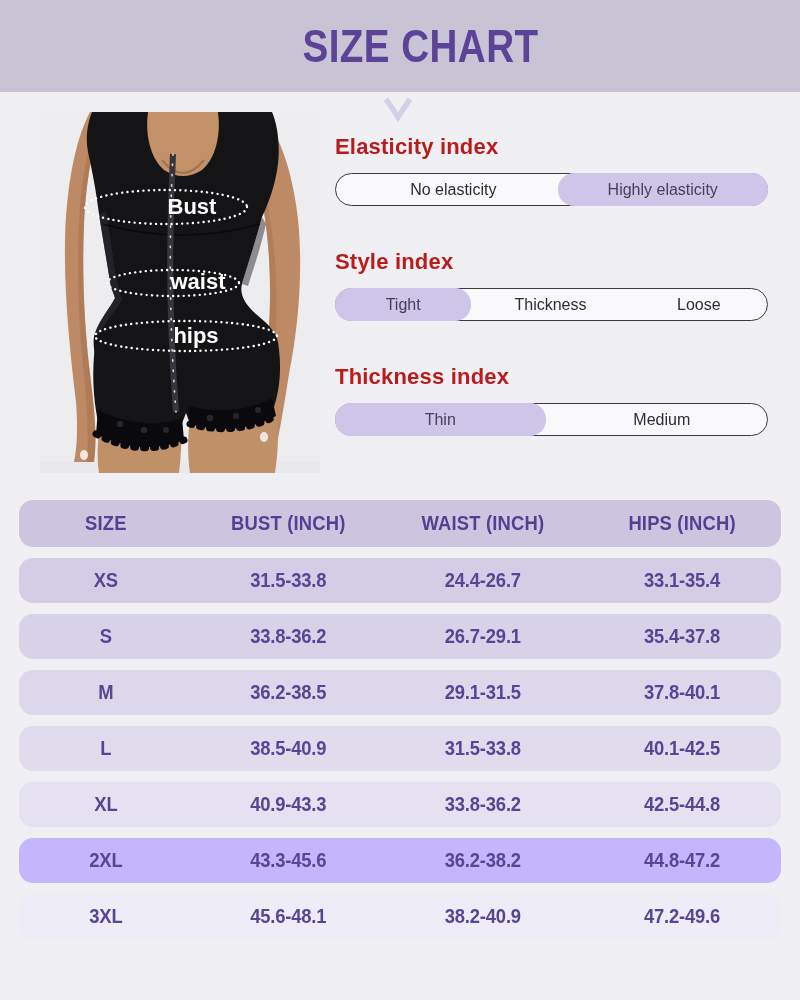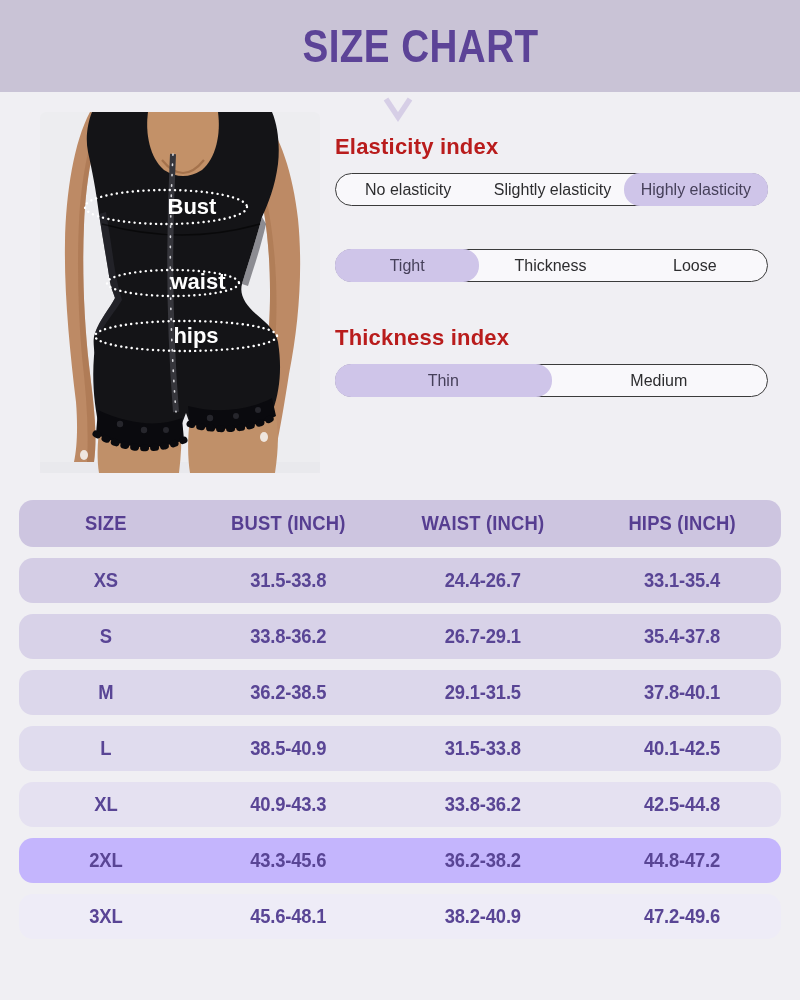--- a/index.html
+++ b/index.html
@@ -36,21 +36,21 @@
     font-size:22px; font-weight:700; color:#b91c1c;
     margin-bottom:13px; letter-spacing:0.2px;
   }
   .index-bar {
     display:flex; height:33px; width:100%;
     background:#f9f8fb;
     border:1.5px solid #3b3b3b; border-radius:17px;
   }
   .index-cell {
     flex:1; display:flex; align-items:center; justify-content:center;
-    font-size:16px; color:#2d2d2f; white-space:nowrap;
+    font-size:16px; color:#2d2d2f; white-space:nowrap;margin-left:12px;
   }
   .index-cell.selected {
     background:#cfc5e9; border-radius:16px; color:#46405a;
     margin:-1px; 
   }
 
   
   .size-table { position:absolute; left:19px; top:500px; width:762px; }
   .trow {
     height:45px; border-radius:14px; margin-bottom:11px;
@@ -162,26 +162,26 @@
     <text x="156" y="231" text-anchor="middle" font-size="22" font-weight="600" fill="#ffffff">hips</text>
   </svg>
 </div>
 
 <div class="panel">
 
   <div class="section">
     <div class="section-title">Elasticity index</div>
     <div class="index-bar">
       <div class="index-cell">No elasticity</div>
-      <div class="index-cell">Slightly elasticity</div>
       <div class="index-cell selected">Highly elasticity</div>
     </div>
   </div>
 
   <div class="section">
+    <div class="section-title">Style index</div>
     <div class="index-bar">
       <div class="index-cell selected">Tight</div>
       <div class="index-cell">Thickness</div>
       <div class="index-cell">Loose</div>
     </div>
   </div>
 
   <div class="section">
     <div class="section-title">Thickness index</div>
     <div class="index-bar">

